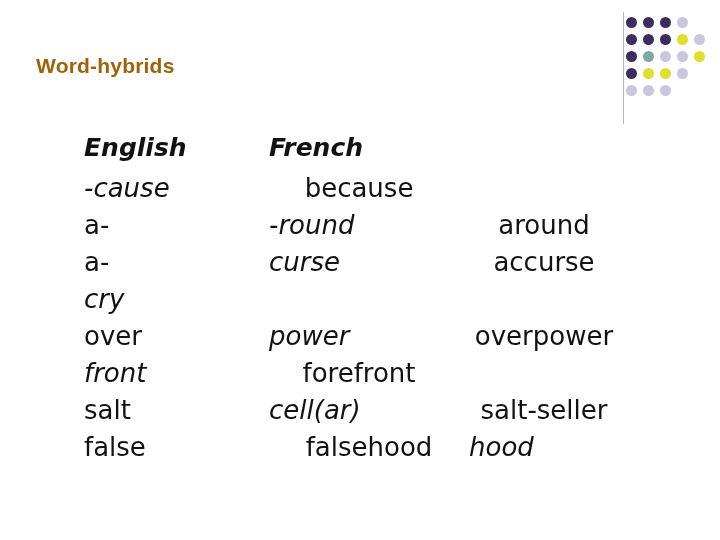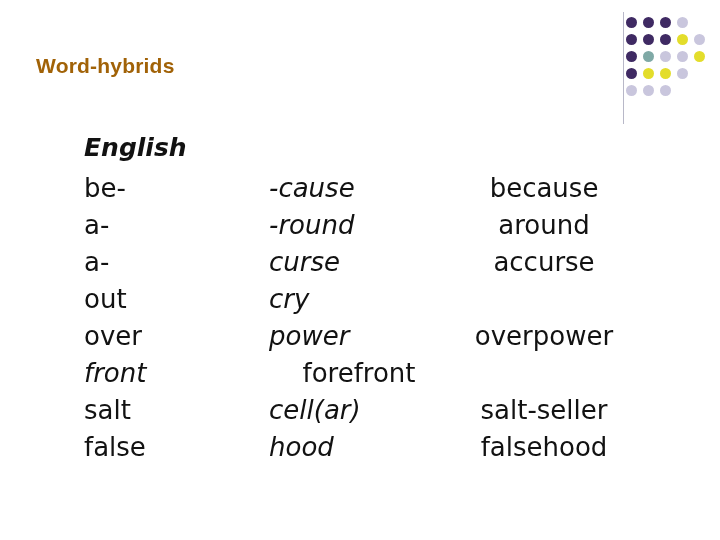--- a/index.html
+++ b/index.html
@@ -175,55 +175,54 @@
     <span class="dot-cell">
       <span class="dot empty"></span>
     </span>
   </div>
 
 <div class="slide-title">Word-hybrids</div>
 
 <div class="word-table">
   <div class="row head-row">
     <div class="col col-english">English</div>
+    <div class="col col-french">French</div>
     <div class="col col-hybrid"></div>
   </div>
   <div id="tableBody">
       <div class="row">
-        <div class="col col-english">be-</div>
         <div class="col col-french">-cause</div>
         <div class="col col-hybrid">because</div>
       </div>
       <div class="row">
         <div class="col col-english">a-</div>
         <div class="col col-french">-round</div>
         <div class="col col-hybrid">around</div>
       </div>
       <div class="row">
         <div class="col col-english">a-</div>
         <div class="col col-french">curse</div>
         <div class="col col-hybrid">accurse</div>
       </div>
       <div class="row">
-        <div class="col col-english">out</div>
         <div class="col col-french">cry</div>
       </div>
       <div class="row">
         <div class="col col-english">over</div>
         <div class="col col-french">power</div>
         <div class="col col-hybrid">overpower</div>
       </div>
       <div class="row">
         <div class="col col-french">front</div>
         <div class="col col-hybrid">forefront</div>
       </div>
       <div class="row">
         <div class="col col-english">salt</div>
         <div class="col col-french">cell(ar)</div>
         <div class="col col-hybrid">salt-seller</div>
       </div>
       <div class="row">
         <div class="col col-english">false</div>
+        <div class="col col-hybrid">falsehood</div>
         <div class="col col-french">hood</div>
-        <div class="col col-hybrid">falsehood</div>
       </div>
     </div>
 </div>
 
 </body></html>

